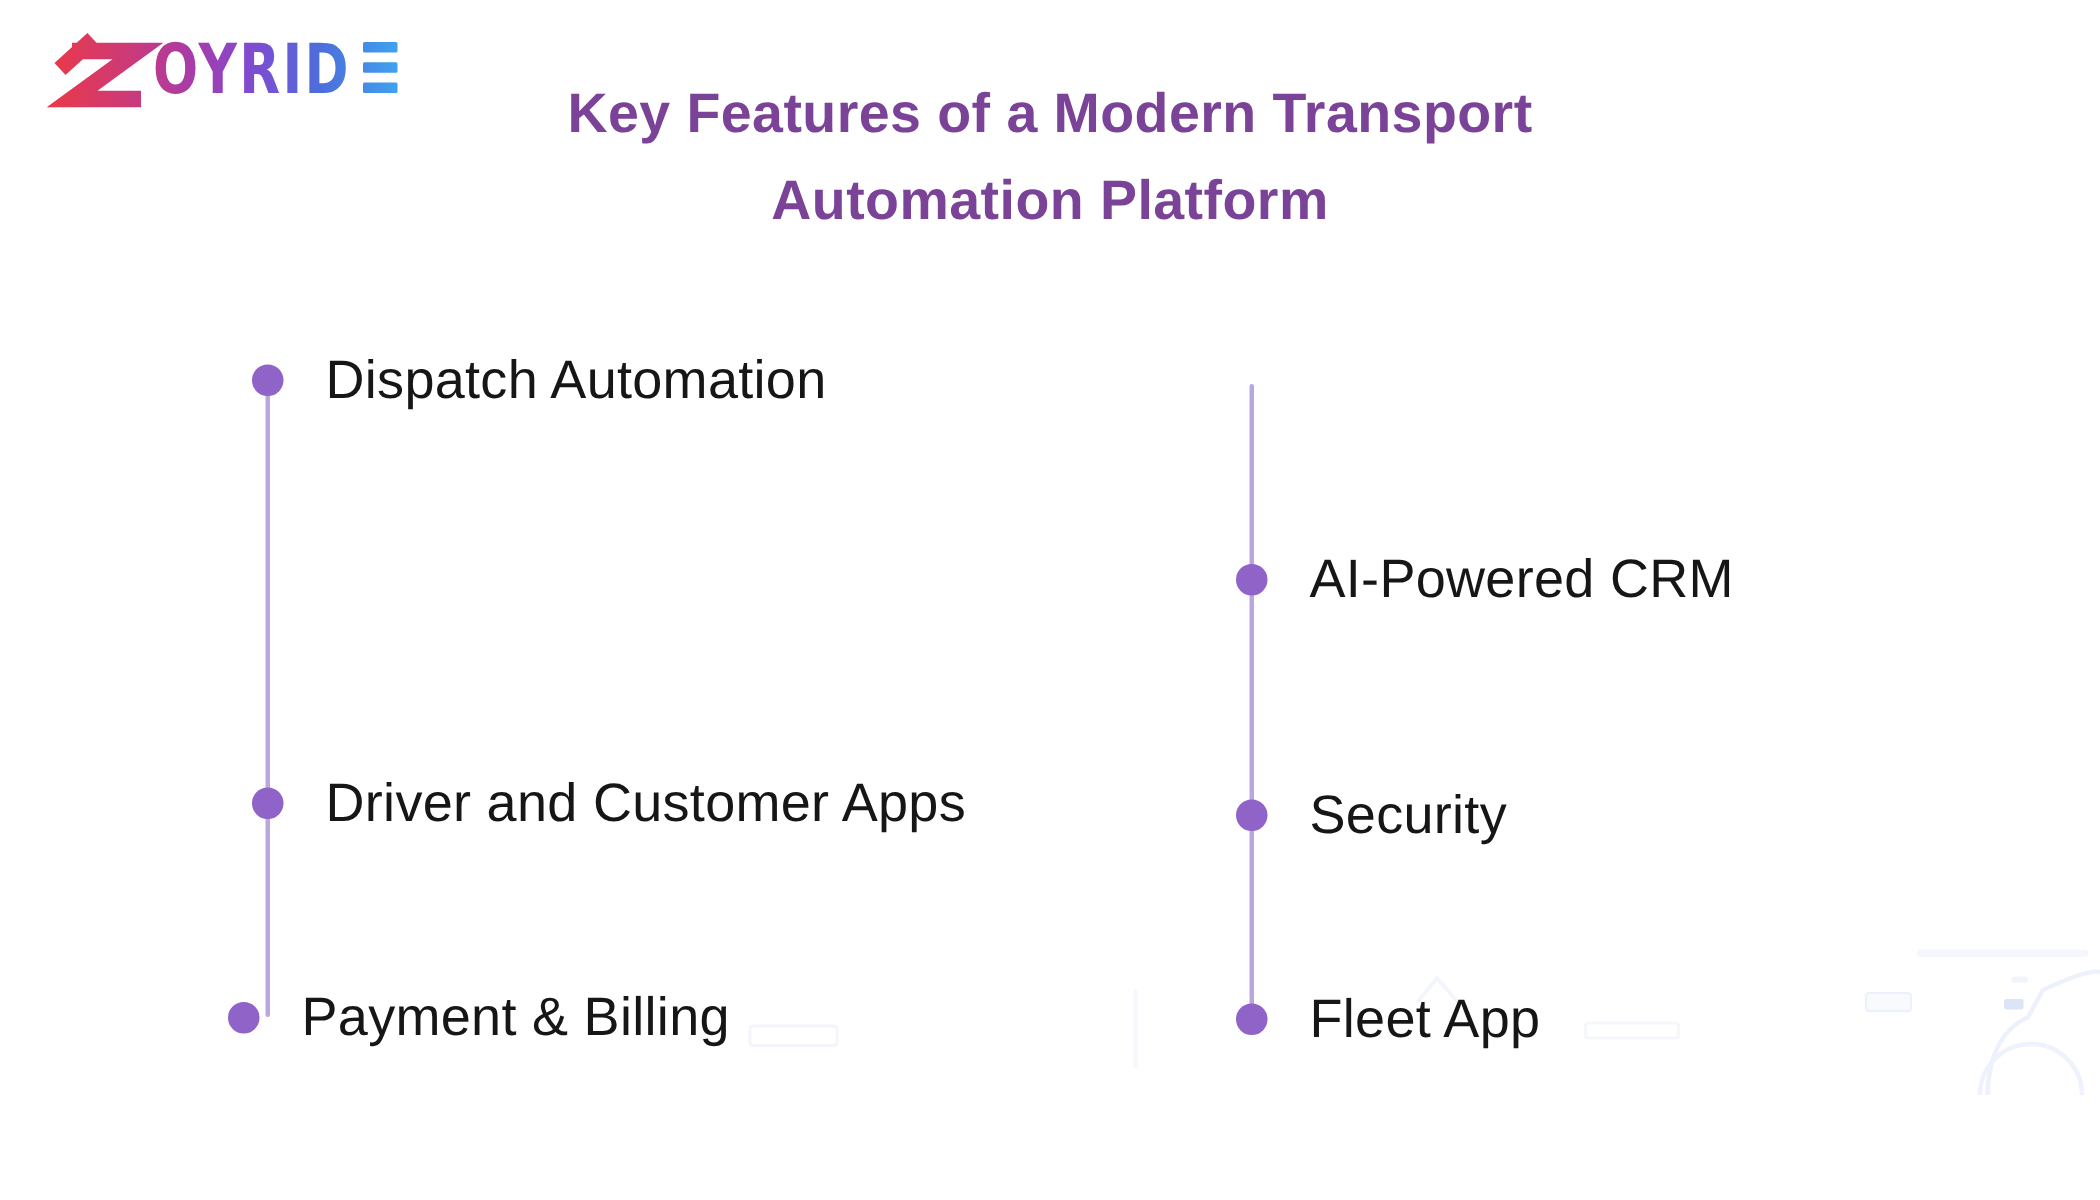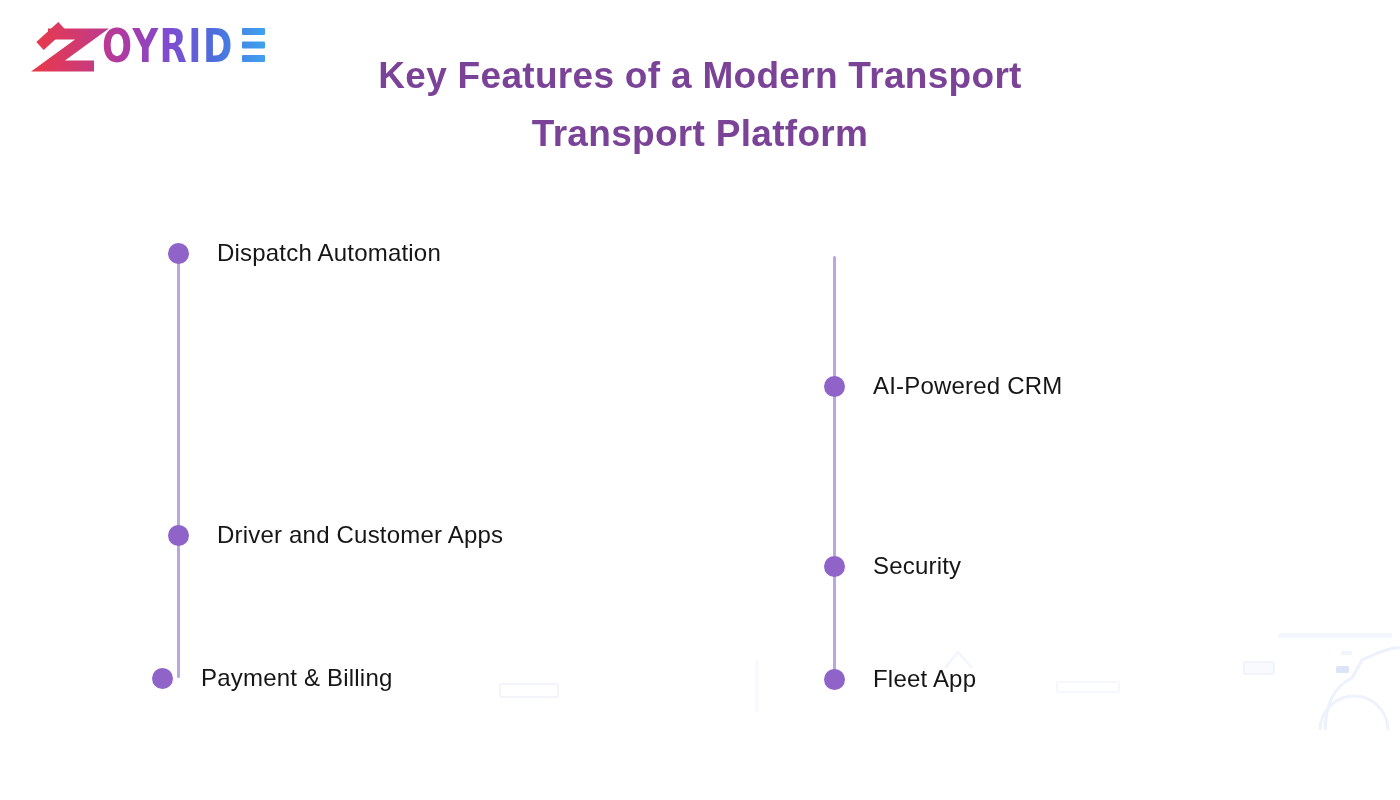--- a/index.html
+++ b/index.html
@@ -54,21 +54,21 @@
     white-space: nowrap;
   }
   .dot {
     width: 21px;
     height: 21px;
     border-radius: 50%;
     background: var(--timeline-dot, #8F63C8);
     flex: 0 0 auto;
   }
   .feature-label {
-    font-size: 24px;
+    font-size: 36px;
     font-weight: 500;
     color: var(--item-text, #161616);
     letter-spacing: 0.2px;
   }
 
   
   .decor {
     position: absolute;
     left: 0;
     top: 0;
@@ -113,21 +113,21 @@
     <text x="72" y="48" font-family="DejaVu Sans, sans-serif" font-weight="bold" font-size="46" letter-spacing="2" textLength="132" lengthAdjust="spacingAndGlyphs" fill="url(#logo-grad)">OYRID</text>
     <g fill="url(#logo-grad)">
       <rect x="212" y="14" width="23" height="7" rx="1"></rect>
       <rect x="212" y="27.5" width="23" height="7" rx="1"></rect>
       <rect x="212" y="41" width="23" height="7" rx="1"></rect>
     </g>
   </svg>
 
   <h1 class="page-title">
     <span>Key Features of a Modern Transport</span>
-    <span>Transport Platform</span>
+    <span>Automation Platform</span>
   </h1>
 
   <div class="timeline-line" style="left:177px; top:253px; height:425px"></div>
 
   <div class="feature-row" style="left:168px; top:239px">
     <span class="dot"></span>
     <span class="feature-label">Dispatch Automation</span>
   </div>
   <div class="feature-row" style="left:168px; top:521px">
     <span class="dot"></span>
@@ -137,21 +137,21 @@
     <span class="dot"></span>
     <span class="feature-label">Payment &amp; Billing</span>
   </div>
 
   <div class="timeline-line" style="left:833px; top:256px; height:423px"></div>
 
   <div class="feature-row" style="left:824px; top:372px">
     <span class="dot"></span>
     <span class="feature-label">AI-Powered CRM</span>
   </div>
-  <div class="feature-row" style="left:824px; top:552px">
+  <div class="feature-row" style="left:824px; top:529px">
     <span class="dot"></span>
     <span class="feature-label">Security</span>
   </div>
   <div class="feature-row" style="left:824px; top:665px">
     <span class="dot"></span>
     <span class="feature-label">Fleet App</span>
   </div>
 
 </div>
 

